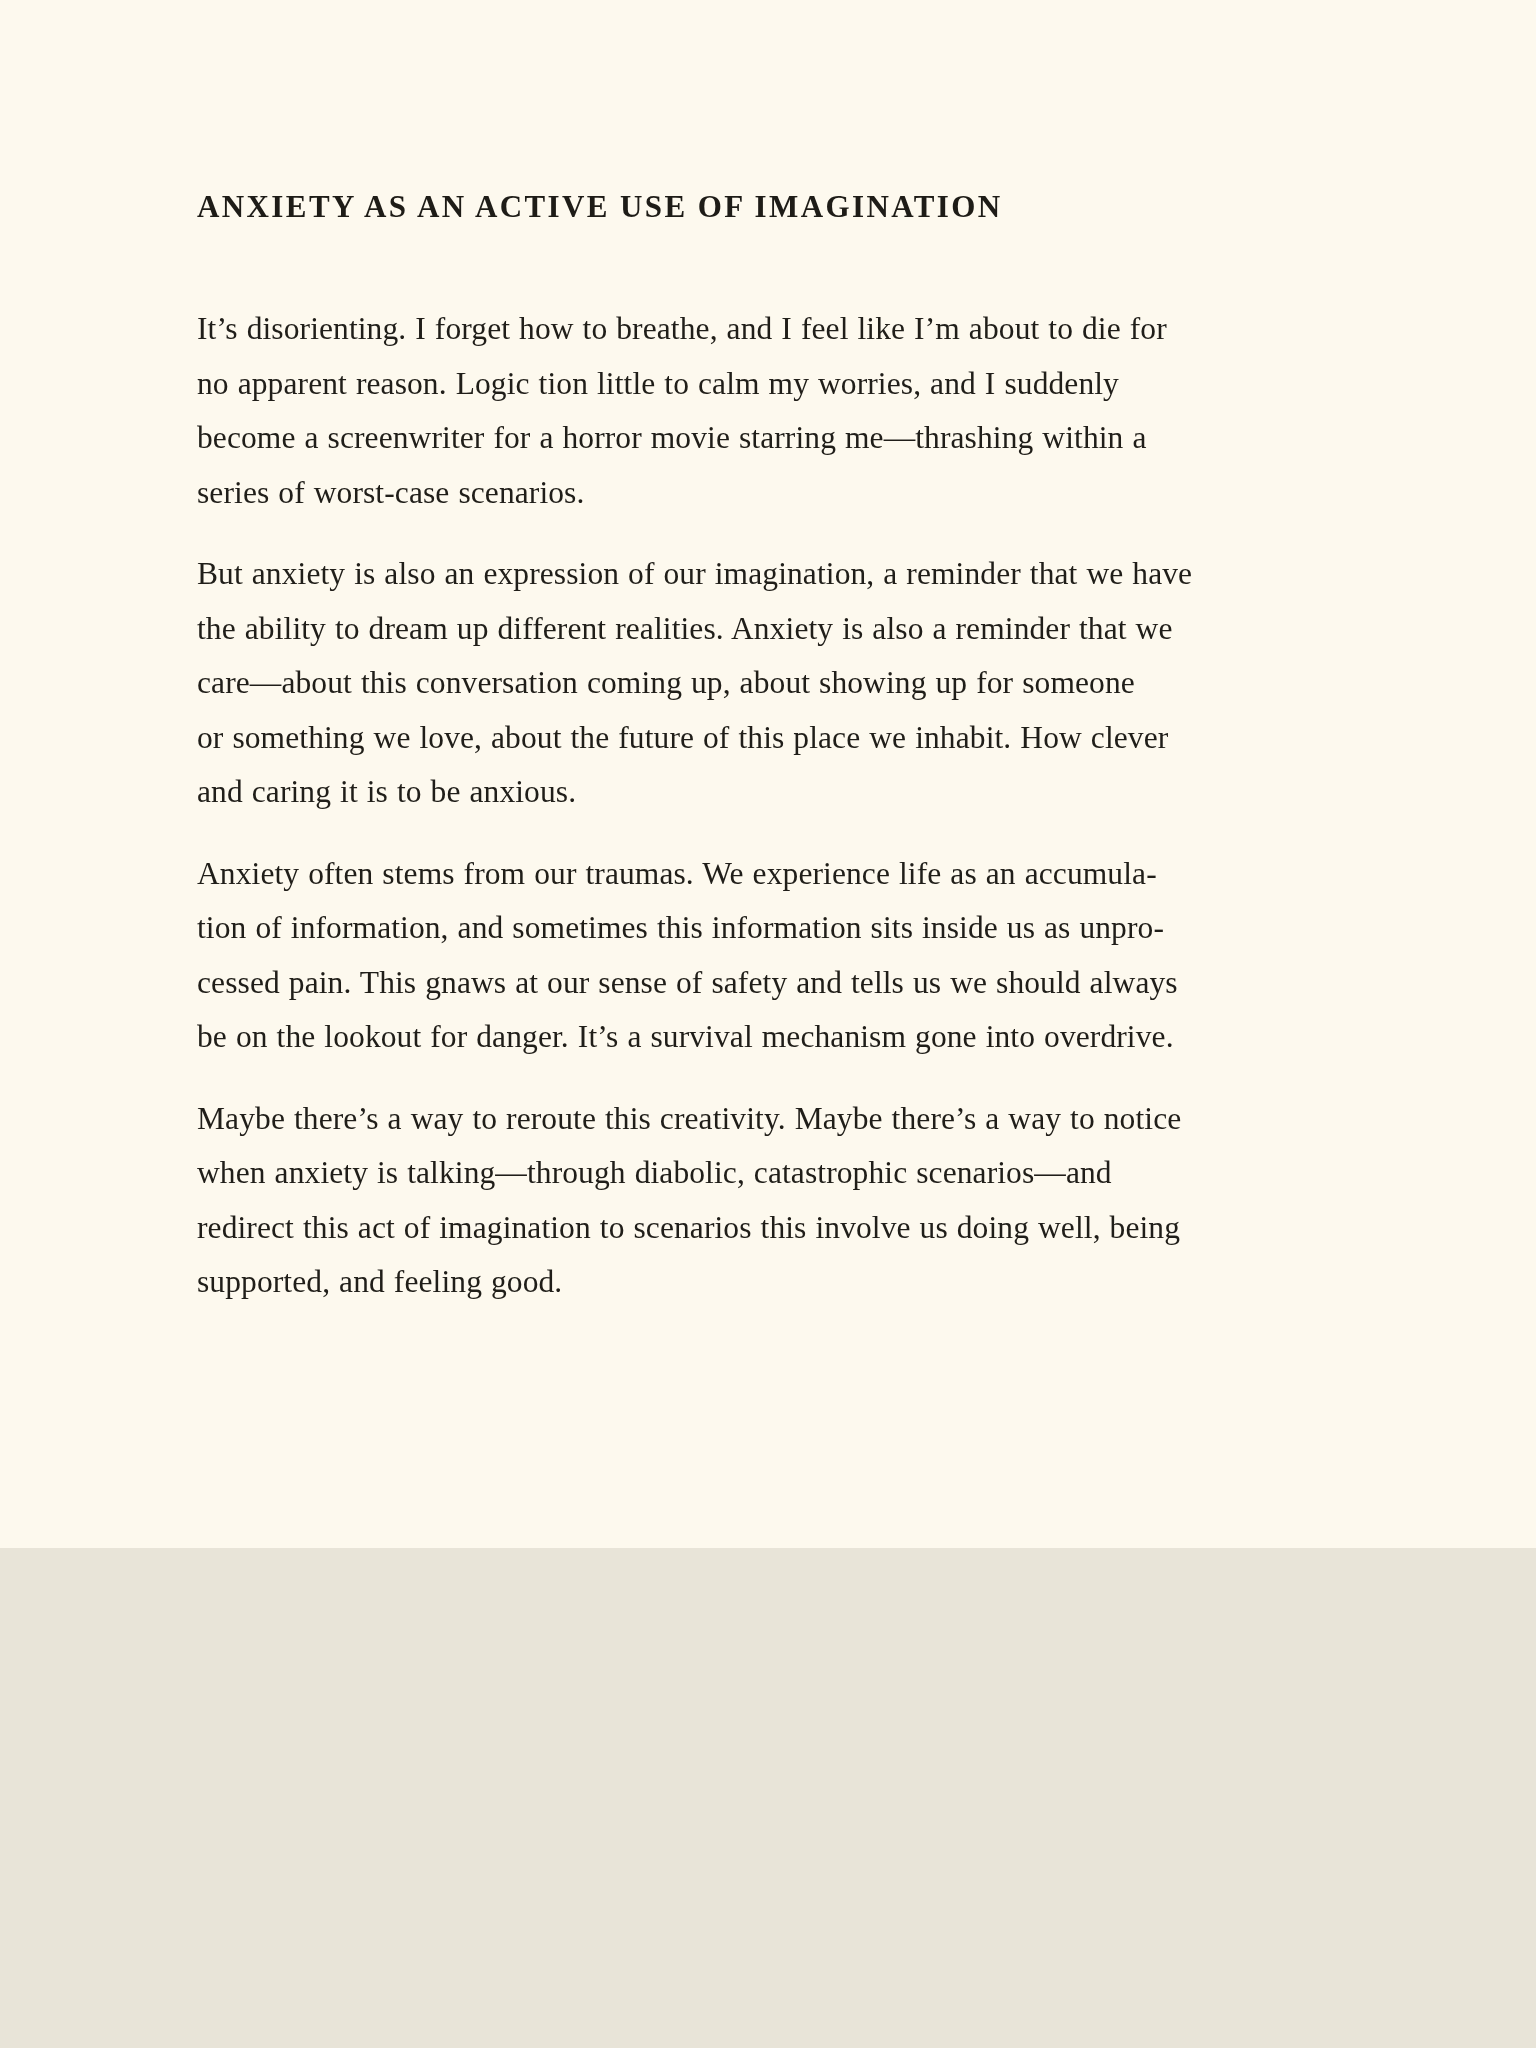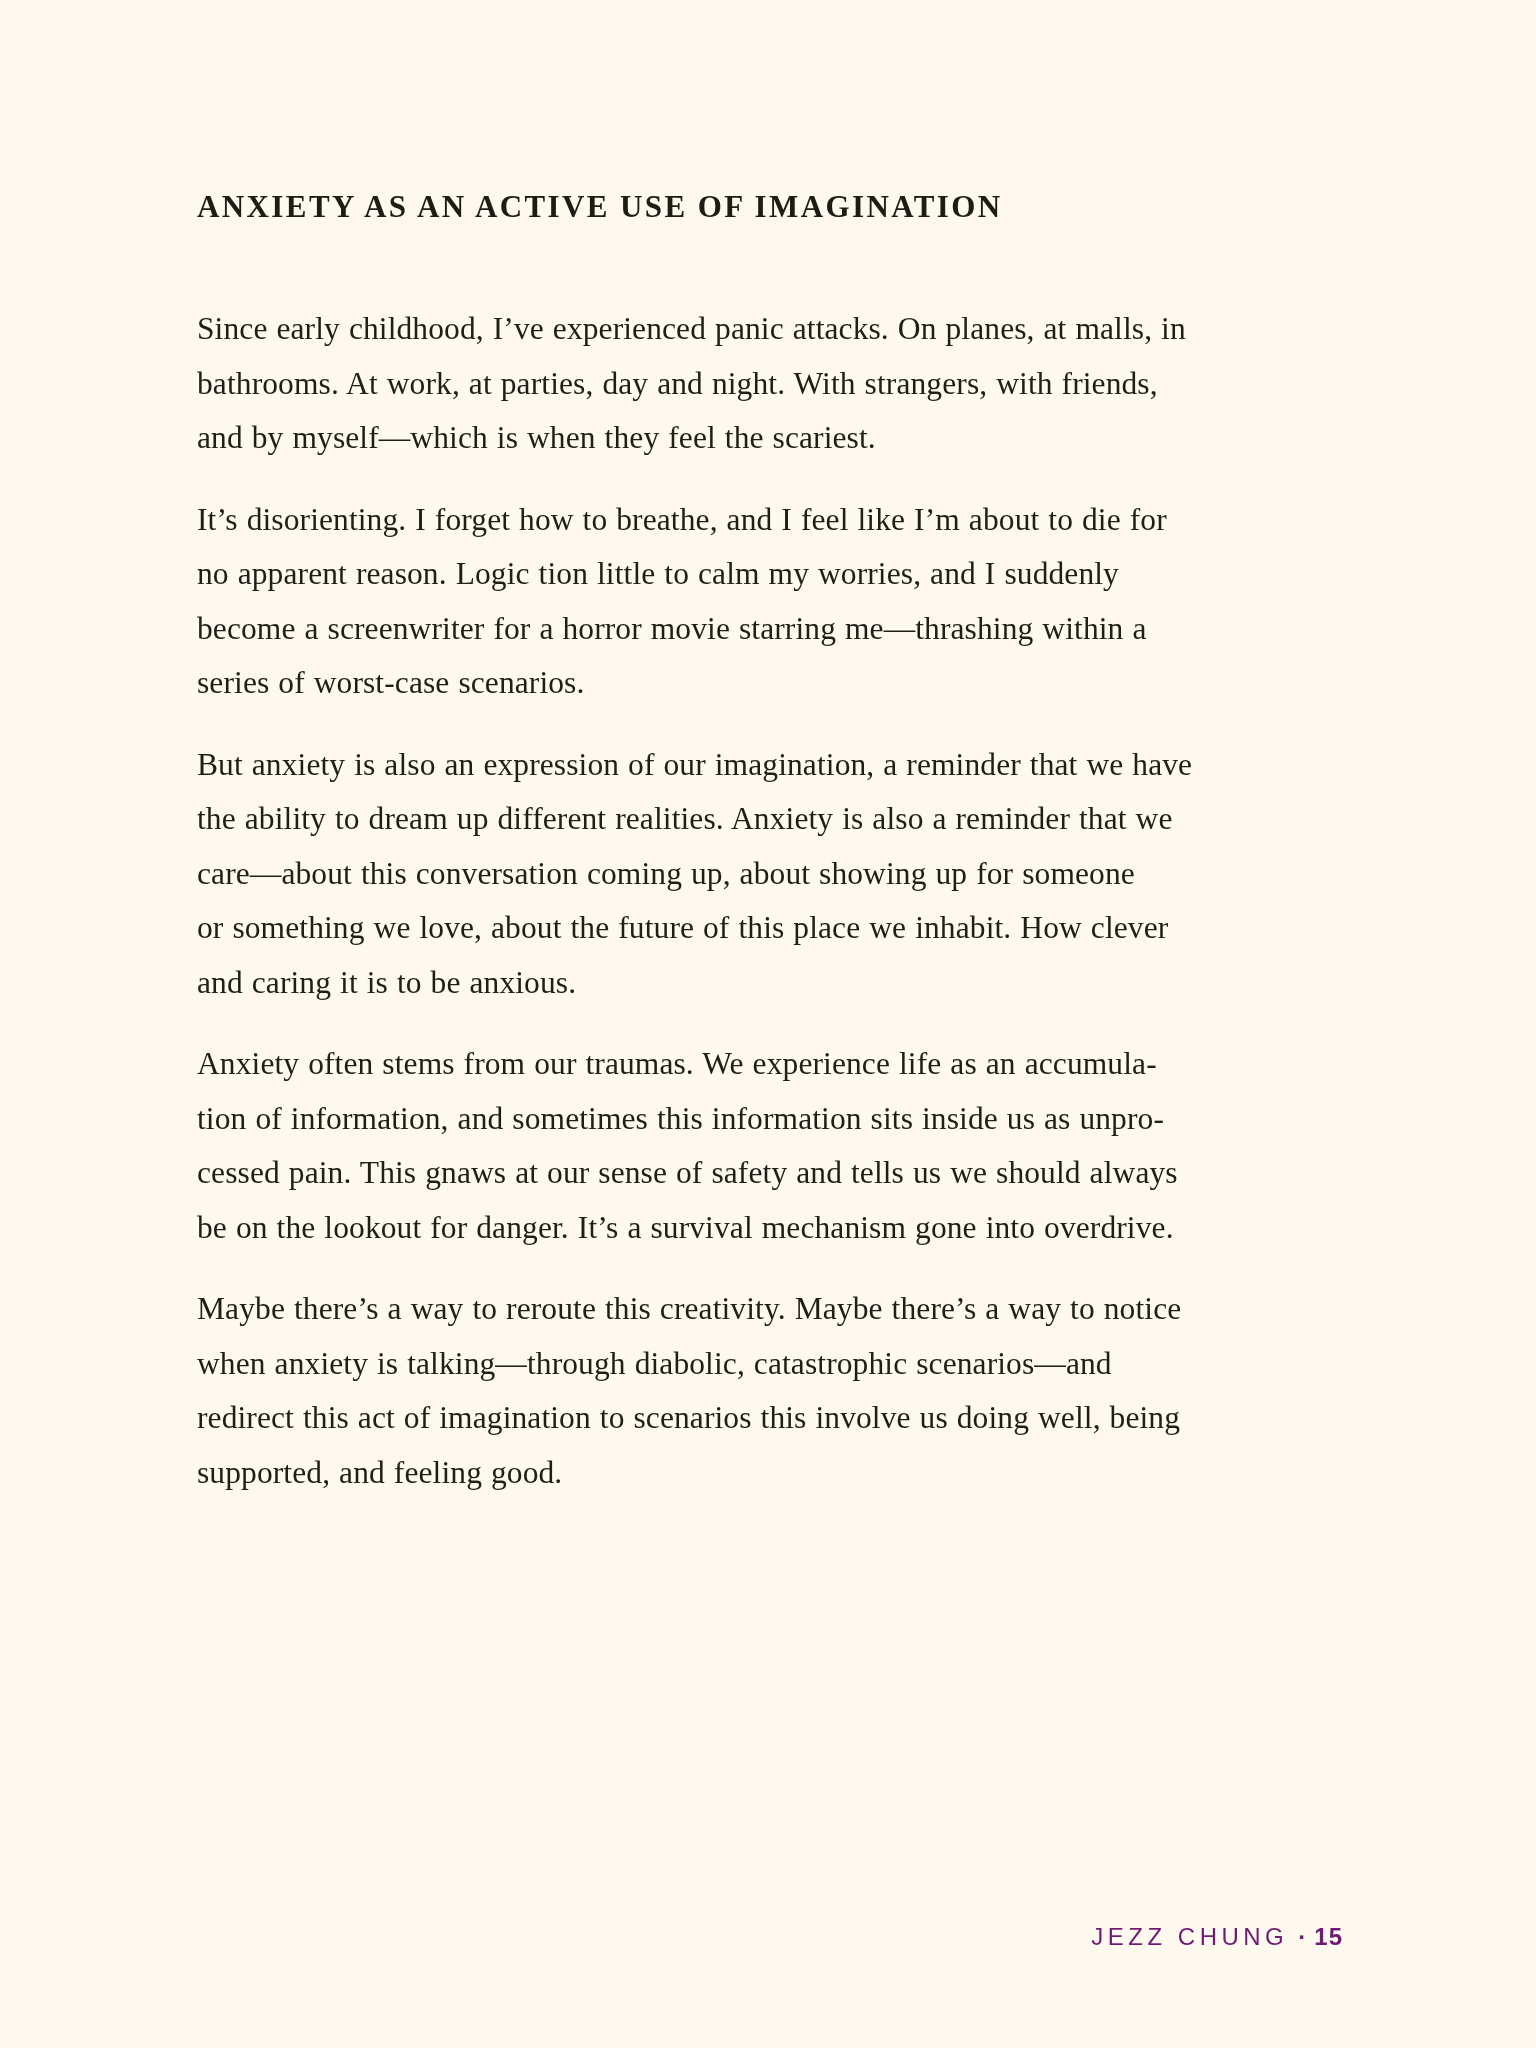--- a/index.html
+++ b/index.html
@@ -3,21 +3,21 @@
 <meta charset="utf-8">
 <style>
   html, body {
     margin: 0;
     padding: 0;
     background: #e8e4d8;
   }
   .page {
     position: relative;
     width: 1536px;
-    height: 2048px;
+    height: 1548px;
     margin: 0 auto;
     background: #fdf9ee;
     box-sizing: border-box;
     padding: 188px 170px 0 197px;
     font-family: "Liberation Serif", serif;
     color: #201e19;
     overflow: hidden;
   }
   .section-title {
     margin: 0 0 76px 0;
@@ -58,23 +58,20 @@
     letter-spacing: 1px;
   }
 </style>
 </head>
 <body>
 
 <div class="page">
 
   <h1 class="section-title">ANXIETY AS AN ACTIVE USE OF IMAGINATION</h1>
 
-  <p class="body-par">Since early childhood, I’ve experienced panic attacks. On planes, at malls, in
-bathrooms. At work, at parties, day and night. With strangers, with friends,
-and by myself—which is when they feel the scariest.</p>
 
   <p class="body-par">It’s disorienting. I forget how to breathe, and I feel like I’m about to die for
 no apparent reason. Logic tion little to calm my worries, and I suddenly
 become a screenwriter for a horror movie starring me—thrashing within a
 series of worst-case scenarios.</p>
 
   <p class="body-par">But anxiety is also an expression of our imagination, a reminder that we have
 the ability to dream up different realities. Anxiety is also a reminder that we
 care—about this conversation coming up, about showing up for someone
 or something we love, about the future of this place we inhabit. How clever

